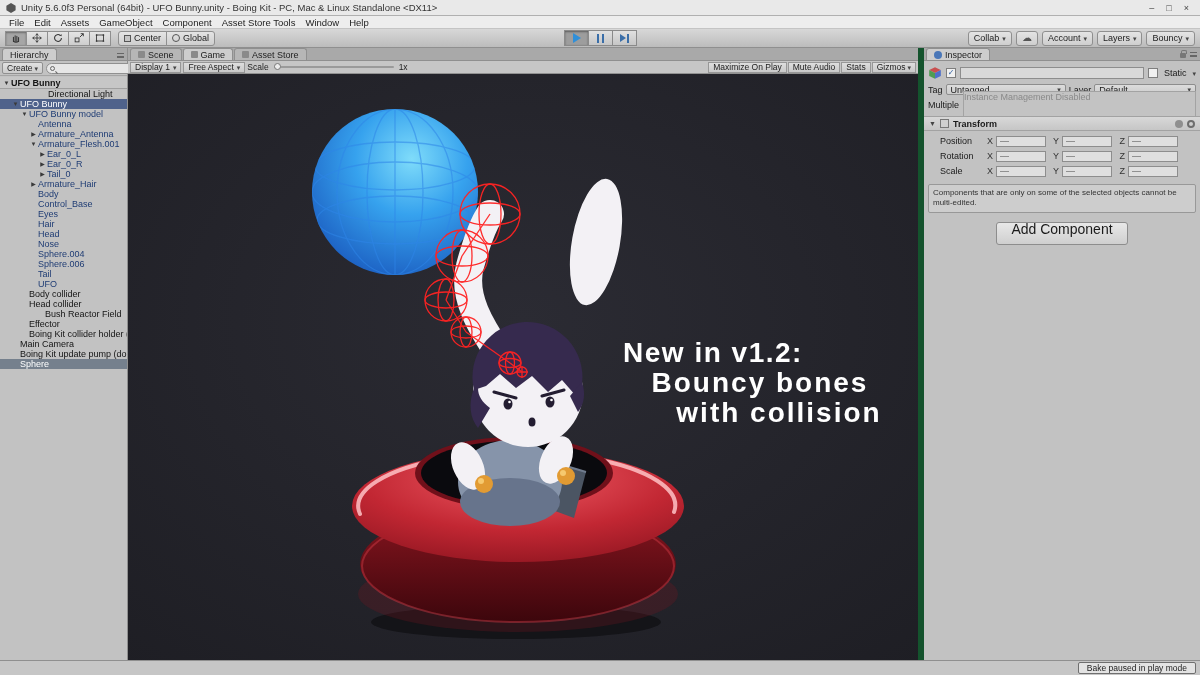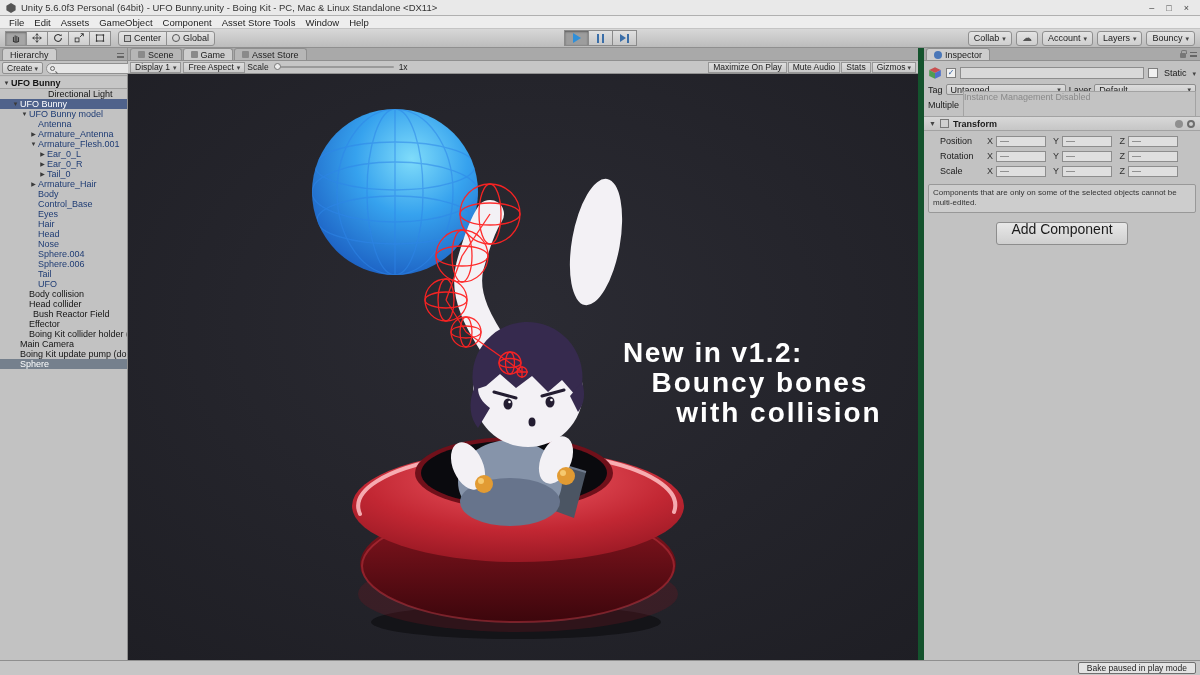--- a/index.html
+++ b/index.html
@@ -325,27 +325,27 @@
         <div class="h-row s-prefab" style="padding-left: 29px;">
           <span class="h-arrow"></span>
           <span class="h-label">Tail</span>
         </div>
         <div class="h-row s-prefab" style="padding-left: 29px;">
           <span class="h-arrow"></span>
           <span class="h-label">UFO</span>
         </div>
         <div class="h-row" style="padding-left: 20px;">
           <span class="h-arrow"></span>
-          <span class="h-label">Body collision</span>
+          <span class="h-label">Body collider</span>
         </div>
         <div class="h-row" style="padding-left: 20px;">
           <span class="h-arrow"></span>
           <span class="h-label">Head collider</span>
         </div>
-        <div class="h-row" style="padding-left: 24px;">
+        <div class="h-row" style="padding-left: 36px;">
           <span class="h-arrow"></span>
           <span class="h-label">Bush Reactor Field</span>
         </div>
         <div class="h-row" style="padding-left: 20px;">
           <span class="h-arrow"></span>
           <span class="h-label">Effector</span>
         </div>
         <div class="h-row" style="padding-left: 20px;">
           <span class="h-arrow"></span>
           <span class="h-label">Boing Kit collider holder (do</span>

